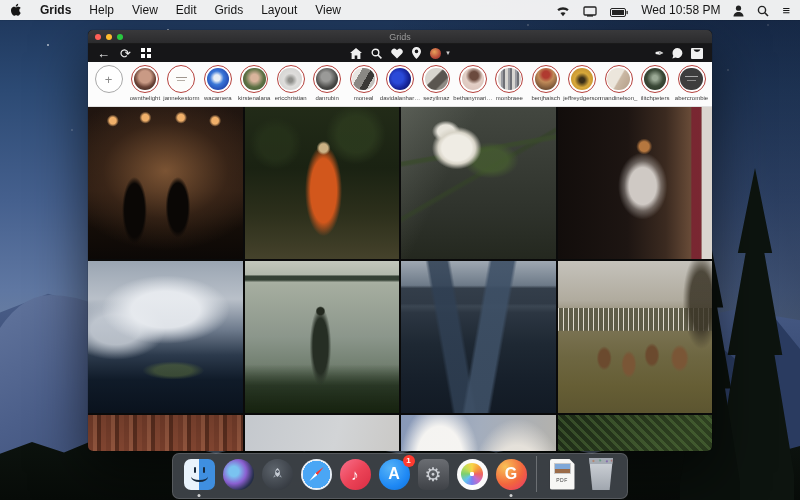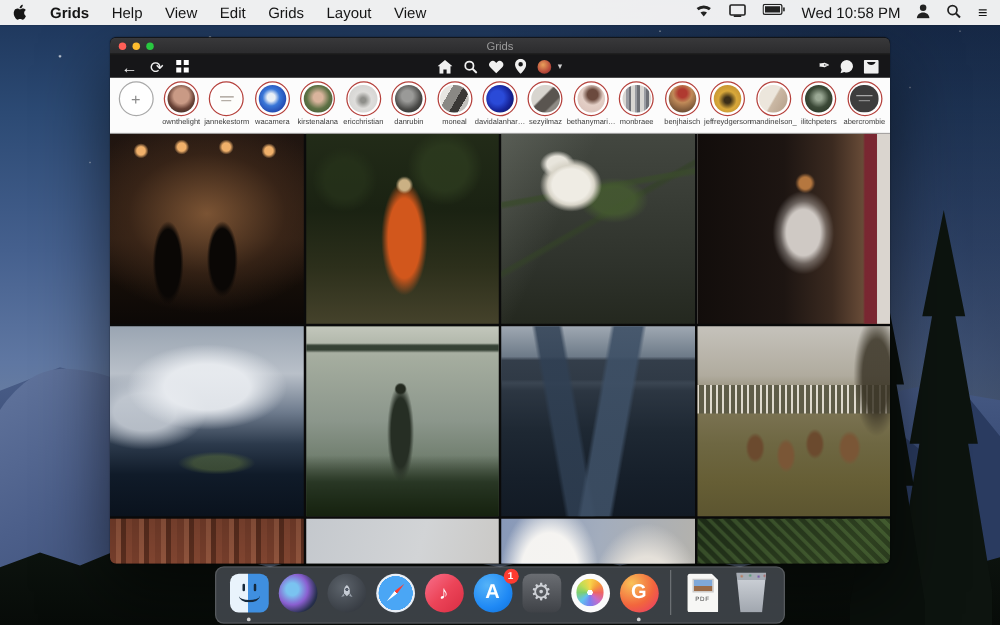--- a/index.html
+++ b/index.html
@@ -40,21 +40,21 @@
   .forest{position:absolute;left:0;right:0;bottom:0;height:66px;
     background:linear-gradient(#0d140f,#070b08);
     clip-path:polygon(0 30%,4% 12%,8% 28%,12% 8%,16% 26%,22% 14%,27% 30%,33% 10%,38% 26%,44% 16%,50% 30%,56% 12%,62% 28%,68% 14%,74% 30%,80% 10%,86% 26%,92% 14%,97% 28%,100% 18%,100% 100%,0 100%);}
 
   
   .menubar{position:absolute;left:0;top:0;right:0;height:20px;background:rgba(247,247,247,.96);
     display:flex;align-items:center;padding:0 10px;font-size:12px;color:#151515;z-index:40;
     box-shadow:0 0 1px rgba(0,0,0,.4);}
   .mb-left{display:flex;align-items:center;gap:18px;}
   .mb-app{font-weight:bold;}
-  .mb-right{margin-left:auto;display:flex;align-items:flex-start;gap:13px;}
+  .mb-right{margin-left:auto;display:flex;align-items:flex-end;gap:13px;}
   .mb-clock{font-size:12px;}
   .mb-ic{display:inline-flex;align-items:center;}
   .mb-list{font-size:13px;line-height:1;}
 
   
   .window{position:absolute;left:88px;top:30px;width:624px;height:421px;border-radius:5px;
     overflow:hidden;background:#050505;box-shadow:0 22px 55px rgba(0,0,0,.6),0 0 1px rgba(0,0,0,.8);z-index:30;}
   .titlebar{position:relative;height:14px;background:linear-gradient(#39393b,#2b2b2d);
     display:flex;align-items:center;border-bottom:1px solid #1a1a1a;}
   .tl{width:6px;height:6px;border-radius:50%;margin-left:5px;}

